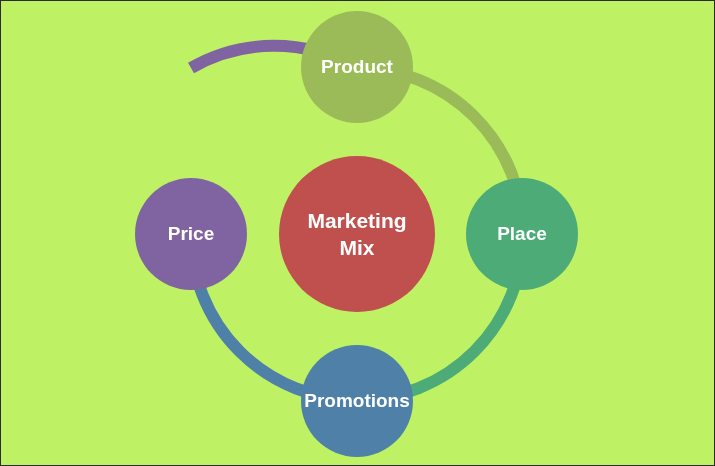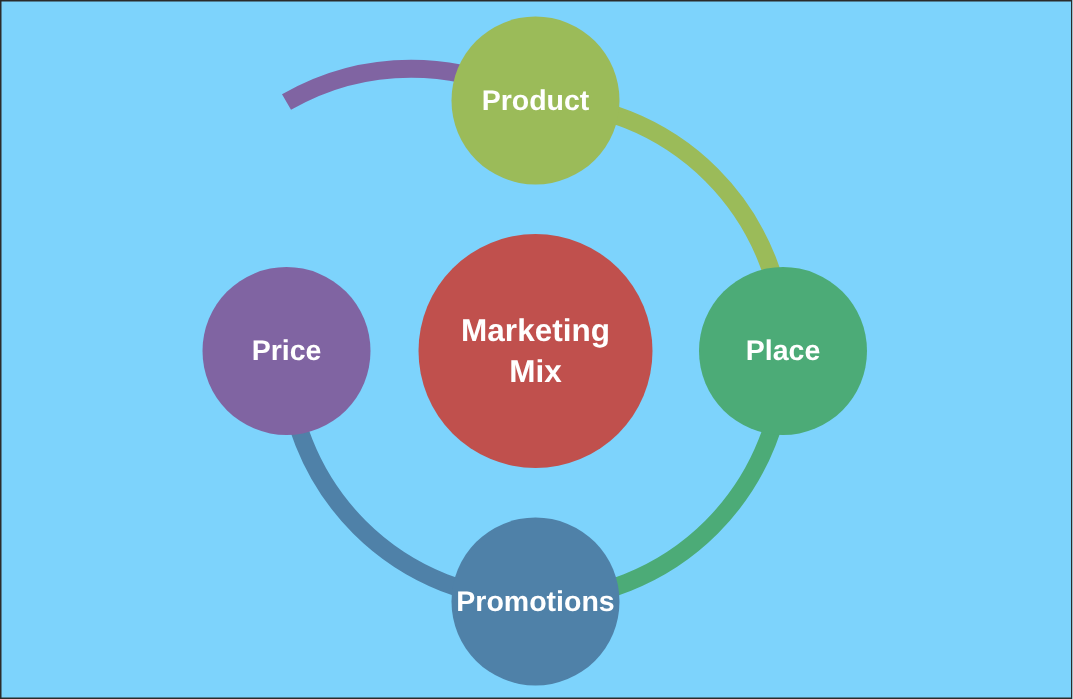--- a/index.html
+++ b/index.html
@@ -42,21 +42,21 @@
     font-size: 21px;
   }
   .arc {
     fill: none;
     stroke-linecap: butt;
   }
 </style>
 </head>
 <body>
 
-<div id="canvas" style="background: #7dd3fc; border-color: rgb(43, 43, 43);">
+<div id="canvas" style="background: #bef264; border-color: rgb(43, 43, 43);">
   <svg id="diagram-svg" viewBox="0 0 715 466">
 
     <g>
       <path class="arc" id="arc-top-left" d="M 190 67 A 166 166 0 0 1 356 67" stroke="#8064a2" stroke-width="12"></path>
       <path class="arc" id="arc-top-right" d="M 356 67 A 166 166 0 0 1 522 233" stroke="#9bbb59" stroke-width="12"></path>
       <path class="arc" id="arc-bottom-right" d="M 522 233 A 166 166 0 0 1 356 399" stroke="#4cab77" stroke-width="12"></path>
       <path class="arc" id="arc-bottom-left" d="M 356 399 A 166 166 0 0 1 190 233" stroke="#4f81a8" stroke-width="12"></path>
     </g>
 
     <g>

